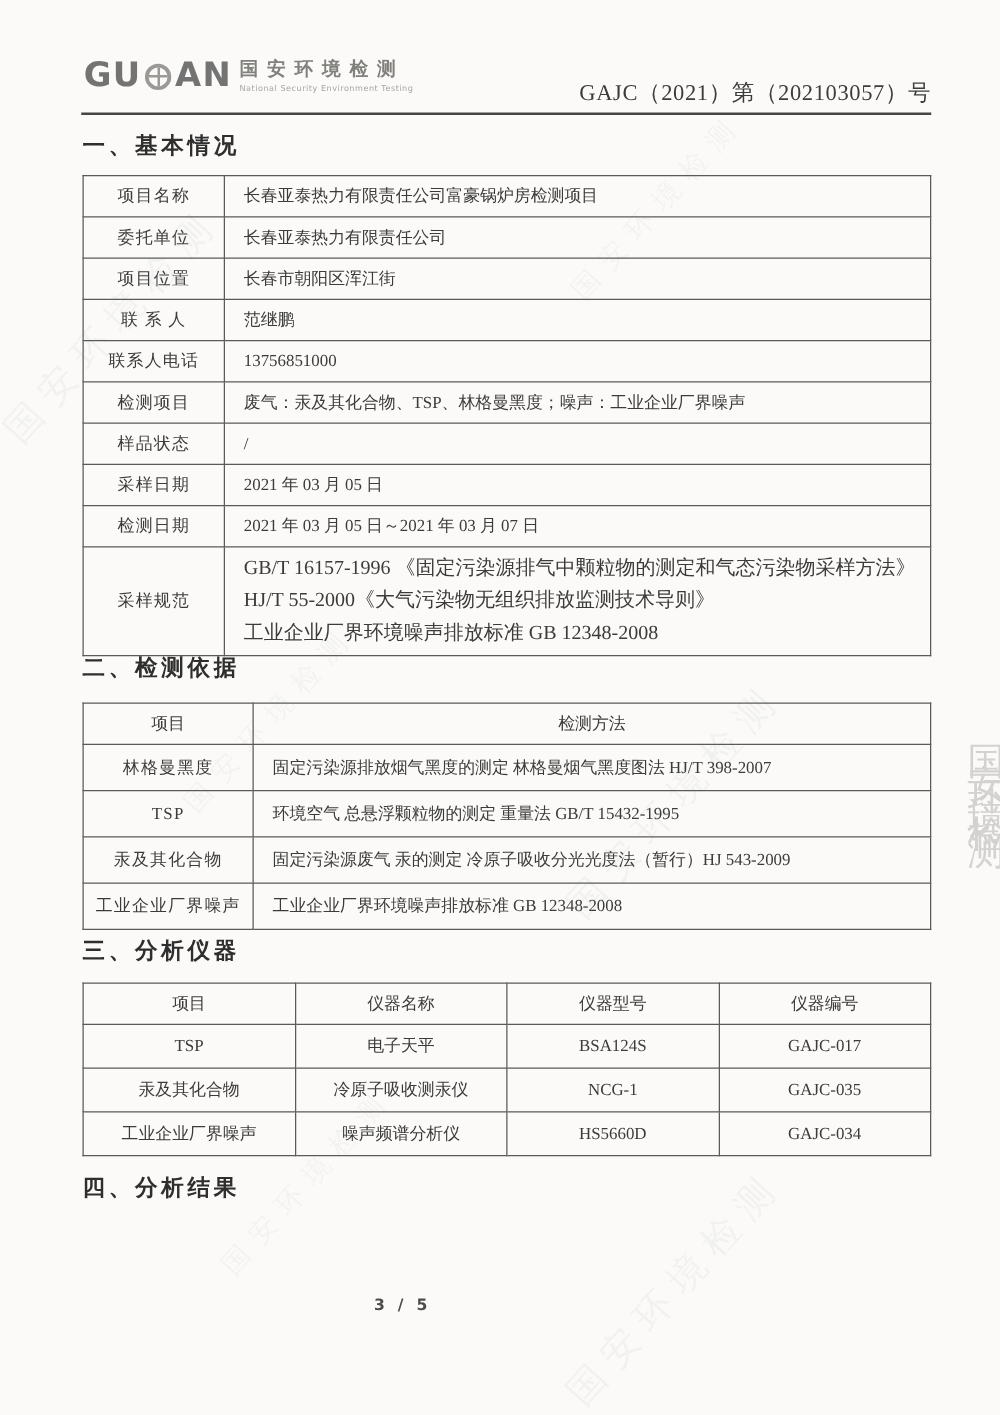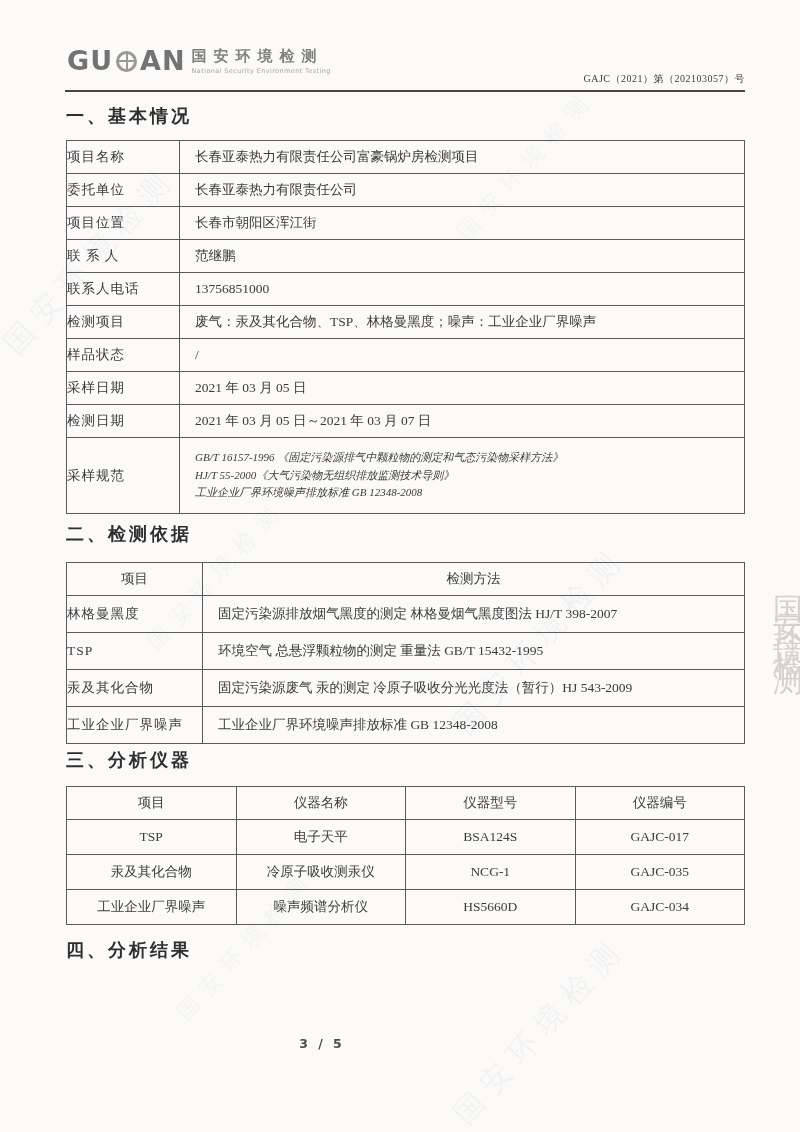--- a/index.html
+++ b/index.html
@@ -17,42 +17,42 @@
   .logo-word { display:flex; align-items:center; gap:3px;
                font-family:"DejaVu Sans","Liberation Sans",sans-serif;
                font-weight:900; font-size:27px; line-height:30px; color:#737373; letter-spacing:1px; }
   .globe { display:inline-block; width:21px; height:21px; border:3px solid #999996; border-radius:50%;
            background:
              linear-gradient(#999996,#999996) center/100% 2px no-repeat,
              linear-gradient(#999996,#999996) center/2px 100% no-repeat; }
   .logo-text { display:flex; flex-direction:column; margin-top:1px; }
   .logo-cn { font-size:15px; font-weight:bold; color:#80807d; letter-spacing:7px; line-height:18px; }
   .logo-en { font-family:"DejaVu Sans",sans-serif; font-size:6.5px; color:#a6a6a2; letter-spacing:.4px; margin-top:2px; }
-  .report-no { position:absolute; right:0; bottom:4px; font-size:10px; color:#3c3c3c; letter-spacing:.5px; }
+  .report-no { position:absolute; right:0; bottom:4px; font-size:18px; color:#3c3c3c; letter-spacing:.5px; }
 
   
   .sec-title { position:absolute; left:66px; font-size:18px; font-weight:bold;
                color:#2e2e2e; letter-spacing:3px; }
   #t1-title { top:104px; }
   #t2-title { top:522px; }
   #t3-title { top:748px; }
   #t4-title { top:938px; }
 
   table { border-collapse:collapse; table-layout:fixed; position:absolute; left:66px; width:679px;
           font-size:13.5px; color:#3b3b3b; }
   td { border:1px solid #5a5a5a; vertical-align:middle; }
-  .lbl { letter-spacing:1px; }
+  .lbl { text-align:center; letter-spacing:1px; }
   .val { text-align:left; padding-left:15px; }
 
   
   #basic-table { top:140px; }
   #basic-table td { height:33px; }
   #basic-table col.c-lbl { width:113px; }
   #basic-table tr.spec-row td { height:76px; }
-  .spec-lines { padding:4px 0; line-height:1.62; font-size:11px;font-style:italic; }
+  .spec-lines { padding:4px 0; line-height:1.62; font-size:16px; }
 
   
   #methods-table { top:562px; }
   #methods-table td { height:37px; }
   #methods-table tr.hdr td { height:33px; }
   #methods-table col.c-lbl { width:136px; }
   #methods-table .hdr td { text-align:center; }
 
   
   #instruments-table { top:786px; }

